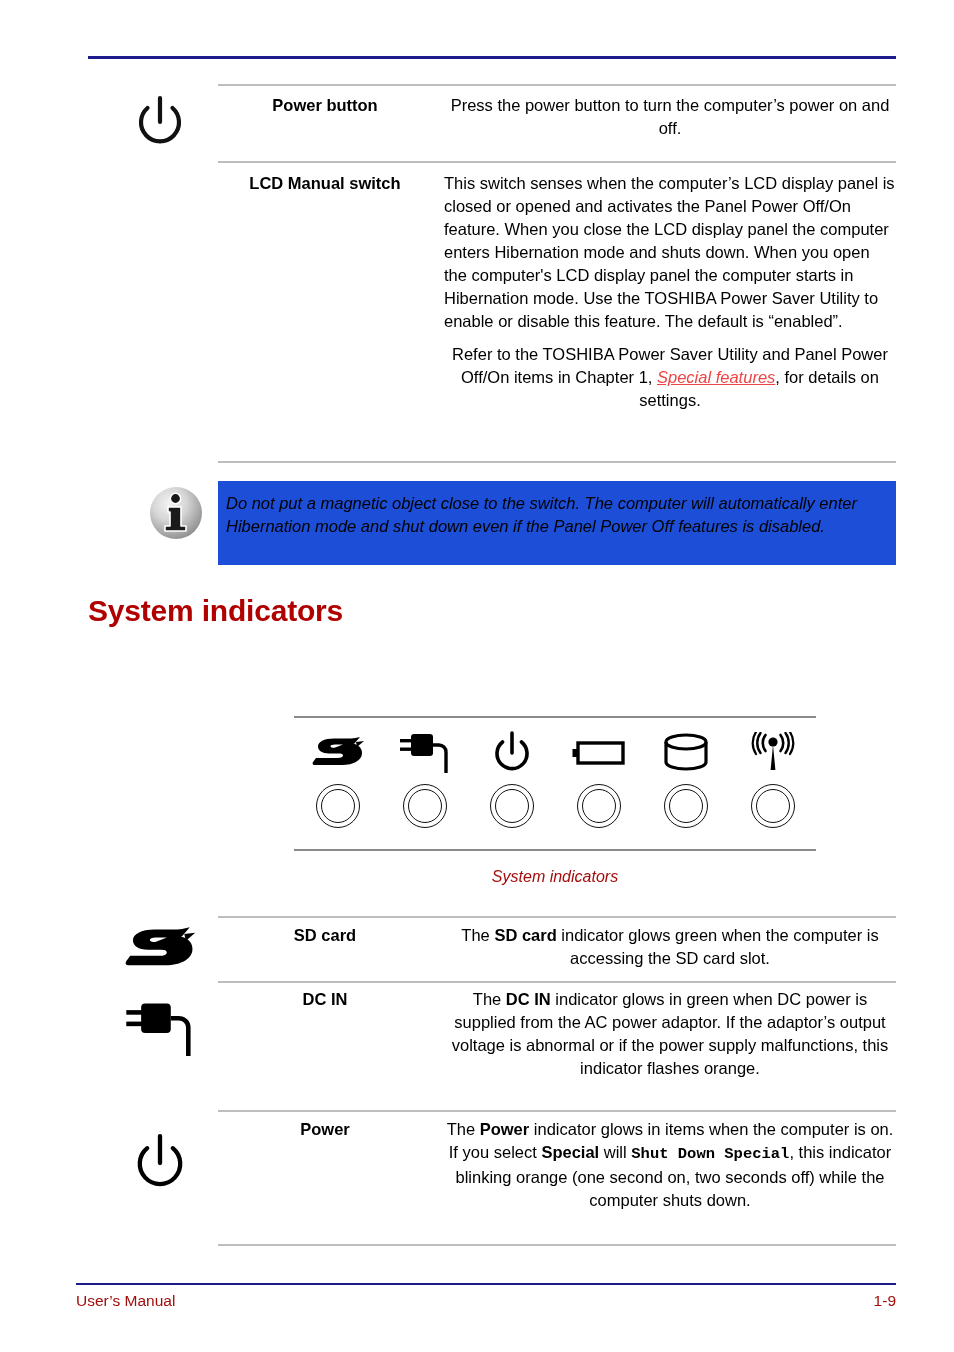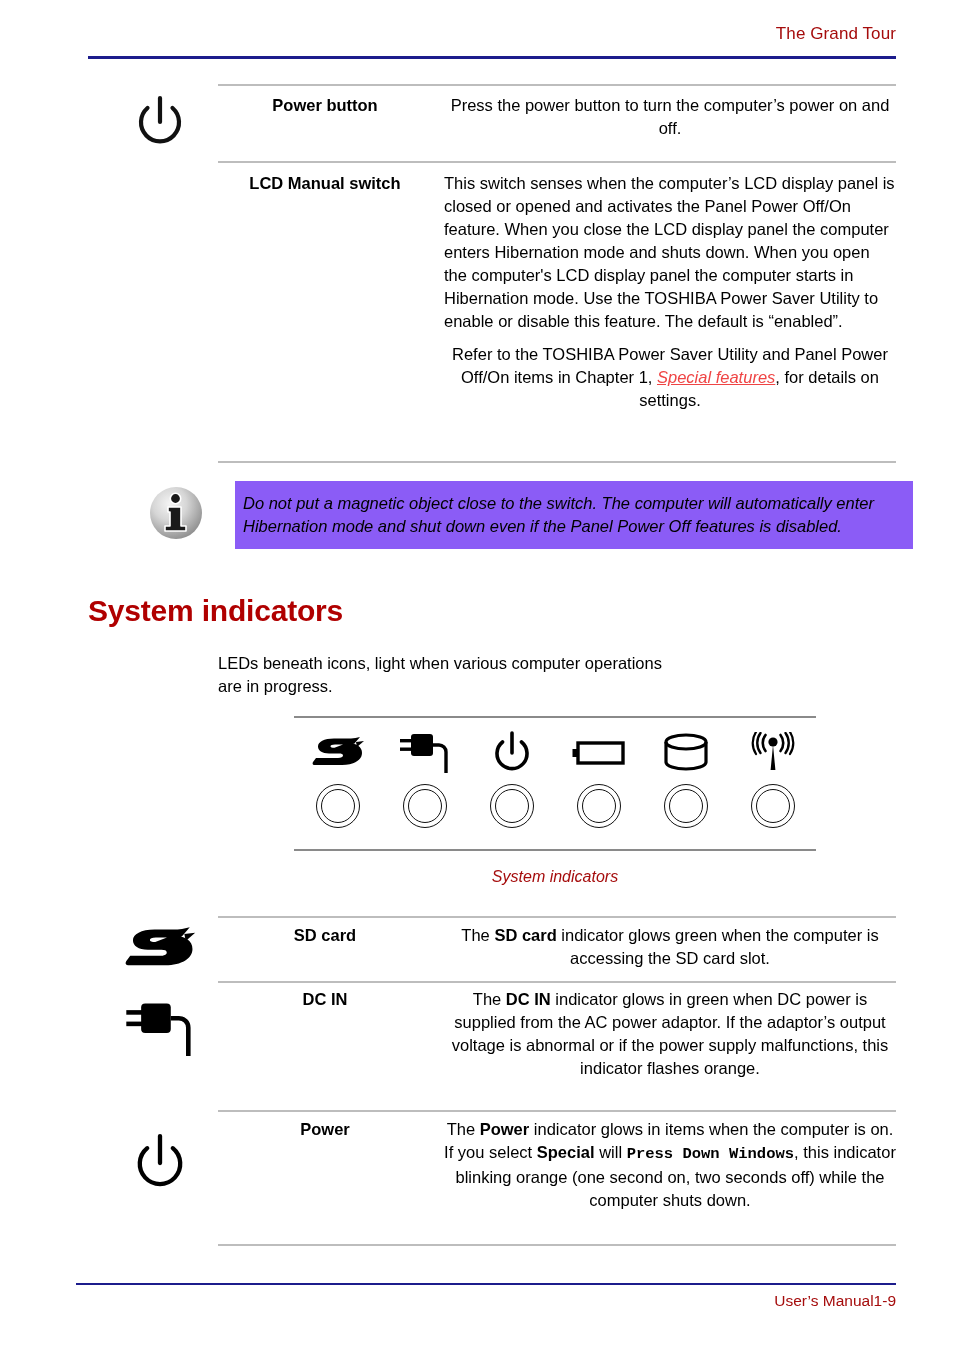--- a/index.html
+++ b/index.html
@@ -53,21 +53,21 @@
     width: 820px;
     height: 2px;
     background: #1c1c8c;
   }
   .footer {
     position: absolute;
     left: 76px;
     top: 1292px;
     width: 820px;
     display: flex;
-    justify-content: flex-end;
+    justify-content: space-between;
     align-items: baseline;
     font-size: 15.5px;
     color: #a50c0c;
   }
 
   
   .tbl {
     position: absolute;
     left: 0;
     width: 954px;
@@ -120,25 +120,25 @@
   }
   .mono {
     font-family: "Liberation Mono", "DejaVu Sans Mono", monospace;
     font-weight: bold;
     font-size: 15.5px;
   }
 
   
   .note {
     position: absolute;
-    left: 235px;
+    left: 218px;
     top: 481px;
     width: 678px;
-    height: 68px;
-    background: #8b5cf6;
+    height: 84px;
+    background: #1d4ed8;
   }
   .note-text {
     position: absolute;
     left: 8px;
     top: 11px;
     width: 650px;
     font-size: 16.5px;
     font-style: italic;
     line-height: 23px;
   }
@@ -236,23 +236,20 @@
     font-size: 16px;
     font-style: italic;
     color: #a50c0c;
   }
 </style>
 </head>
 <body>
 
 <div class="page">
 
-  <div class="header">
-    <span class="header-title">The Grand Tour</span>
-  </div>
   <div class="header-rule"></div>
 
   <div class="tbl">
 
     <div class="rule" style="top:84px;"></div>
 
     <div class="row" style="top:94px;">
       <div class="row-icon">
         <svg width="58" height="62" viewBox="0 0 58 62" aria-hidden="true">
           <path d="M16.5 14 A 19 19 0 1 0 41.5 14" fill="none" stroke="#111" stroke-width="4.2" stroke-linecap="round"></path>
@@ -290,21 +287,20 @@
       <circle cx="30" cy="30" r="26" fill="url(#infoGrad)"></circle>
       <circle cx="29.5" cy="15.5" r="5.2" fill="#1a1a1a" stroke="#ffffff" stroke-width="1.6"></circle>
       <path d="M22 24 h13 v19 h5 v5 H19 v-5 h5 V29 h-2 z" fill="#1a1a1a" stroke="#ffffff" stroke-width="1.6" stroke-linejoin="round"></path>
     </svg>
   </div>
   <div class="note">
     <div class="note-text">Do not put a magnetic object close to the switch. The computer will automatically enter Hibernation mode and shut down even if the Panel Power Off features is disabled.</div>
   </div>
 
   <div class="h1">System indicators</div>
-  <div class="intro">LEDs beneath icons, light when various computer operations are in progress.</div>
 
   <div class="diagram">
     <div class="diag-rule top"></div>
     <div class="diag-rule bottom"></div>
     <div class="diag-cells">
 
       <div class="diag-cell">
         <div class="diag-glyph">
           <svg width="62" height="34" viewBox="0 0 62 34" aria-hidden="true">
             <path d="M44 3 L53 1 L47 8 Z" fill="#000"></path>
@@ -416,21 +412,21 @@
 
     <div class="row" style="top:1118px;">
       <div class="row-icon" style="top:12px;">
         <svg width="62" height="66" viewBox="0 0 46 46" aria-hidden="true">
           <path d="M13.5 12 A 15 15 0 1 0 32.5 12" fill="none" stroke="#000" stroke-width="3.2" stroke-linecap="round"></path>
           <line x1="23" y1="3" x2="23" y2="23" stroke="#000" stroke-width="3.2" stroke-linecap="round"></line>
         </svg>
       </div>
       <div class="row-label">Power</div>
       <div class="row-desc">
-        <p><span>The </span><b>Power</b><span> indicator glows in items when the computer is on. If you select </span><b>Special</b><span> will </span><span class="mono">Press Down Windows</span><span>, this indicator blinking orange (one second on, two seconds off) while the computer shuts down.</span></p>
+        <p><span>The </span><b>Power</b><span> indicator glows in items when the computer is on. If you select </span><b>Special</b><span> will </span><span class="mono">Shut Down Special</span><span>, this indicator blinking orange (one second on, two seconds off) while the computer shuts down.</span></p>
       </div>
     </div>
 
     <div class="rule" style="top:1244px;"></div>
   </div>
 
   <div class="footer-rule"></div>
   <div class="footer">
     <span>User’s Manual</span>
     <span>1-9</span>

